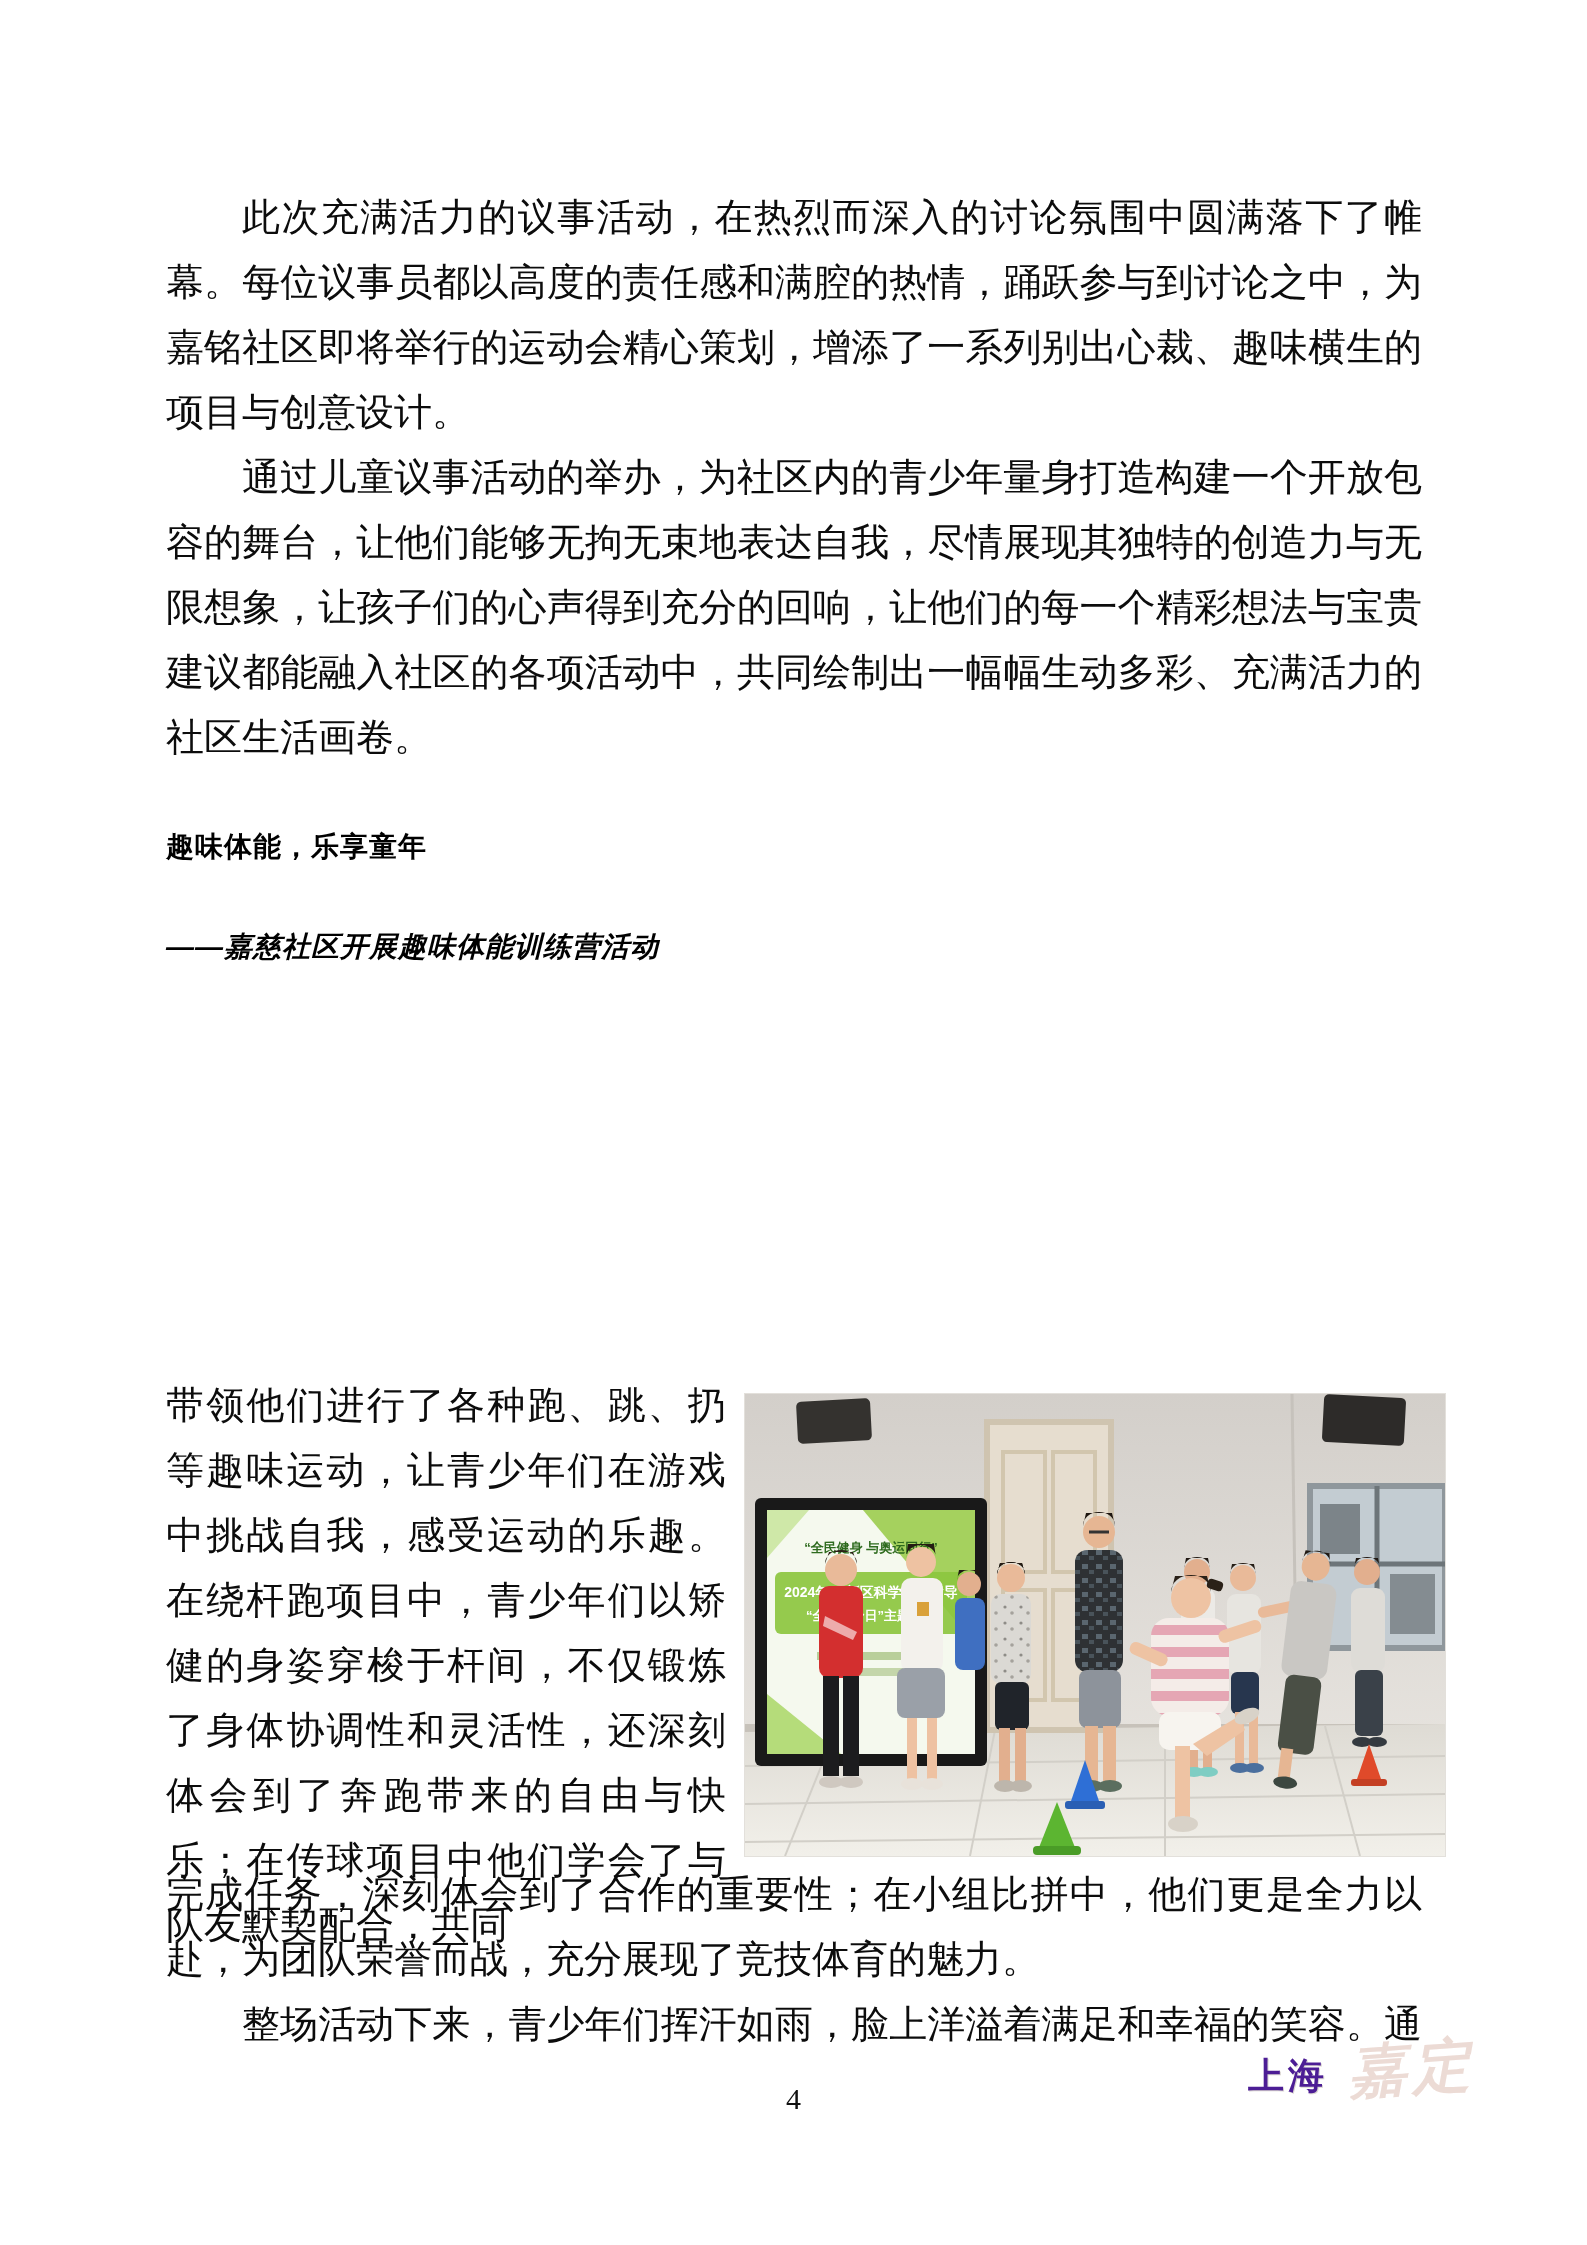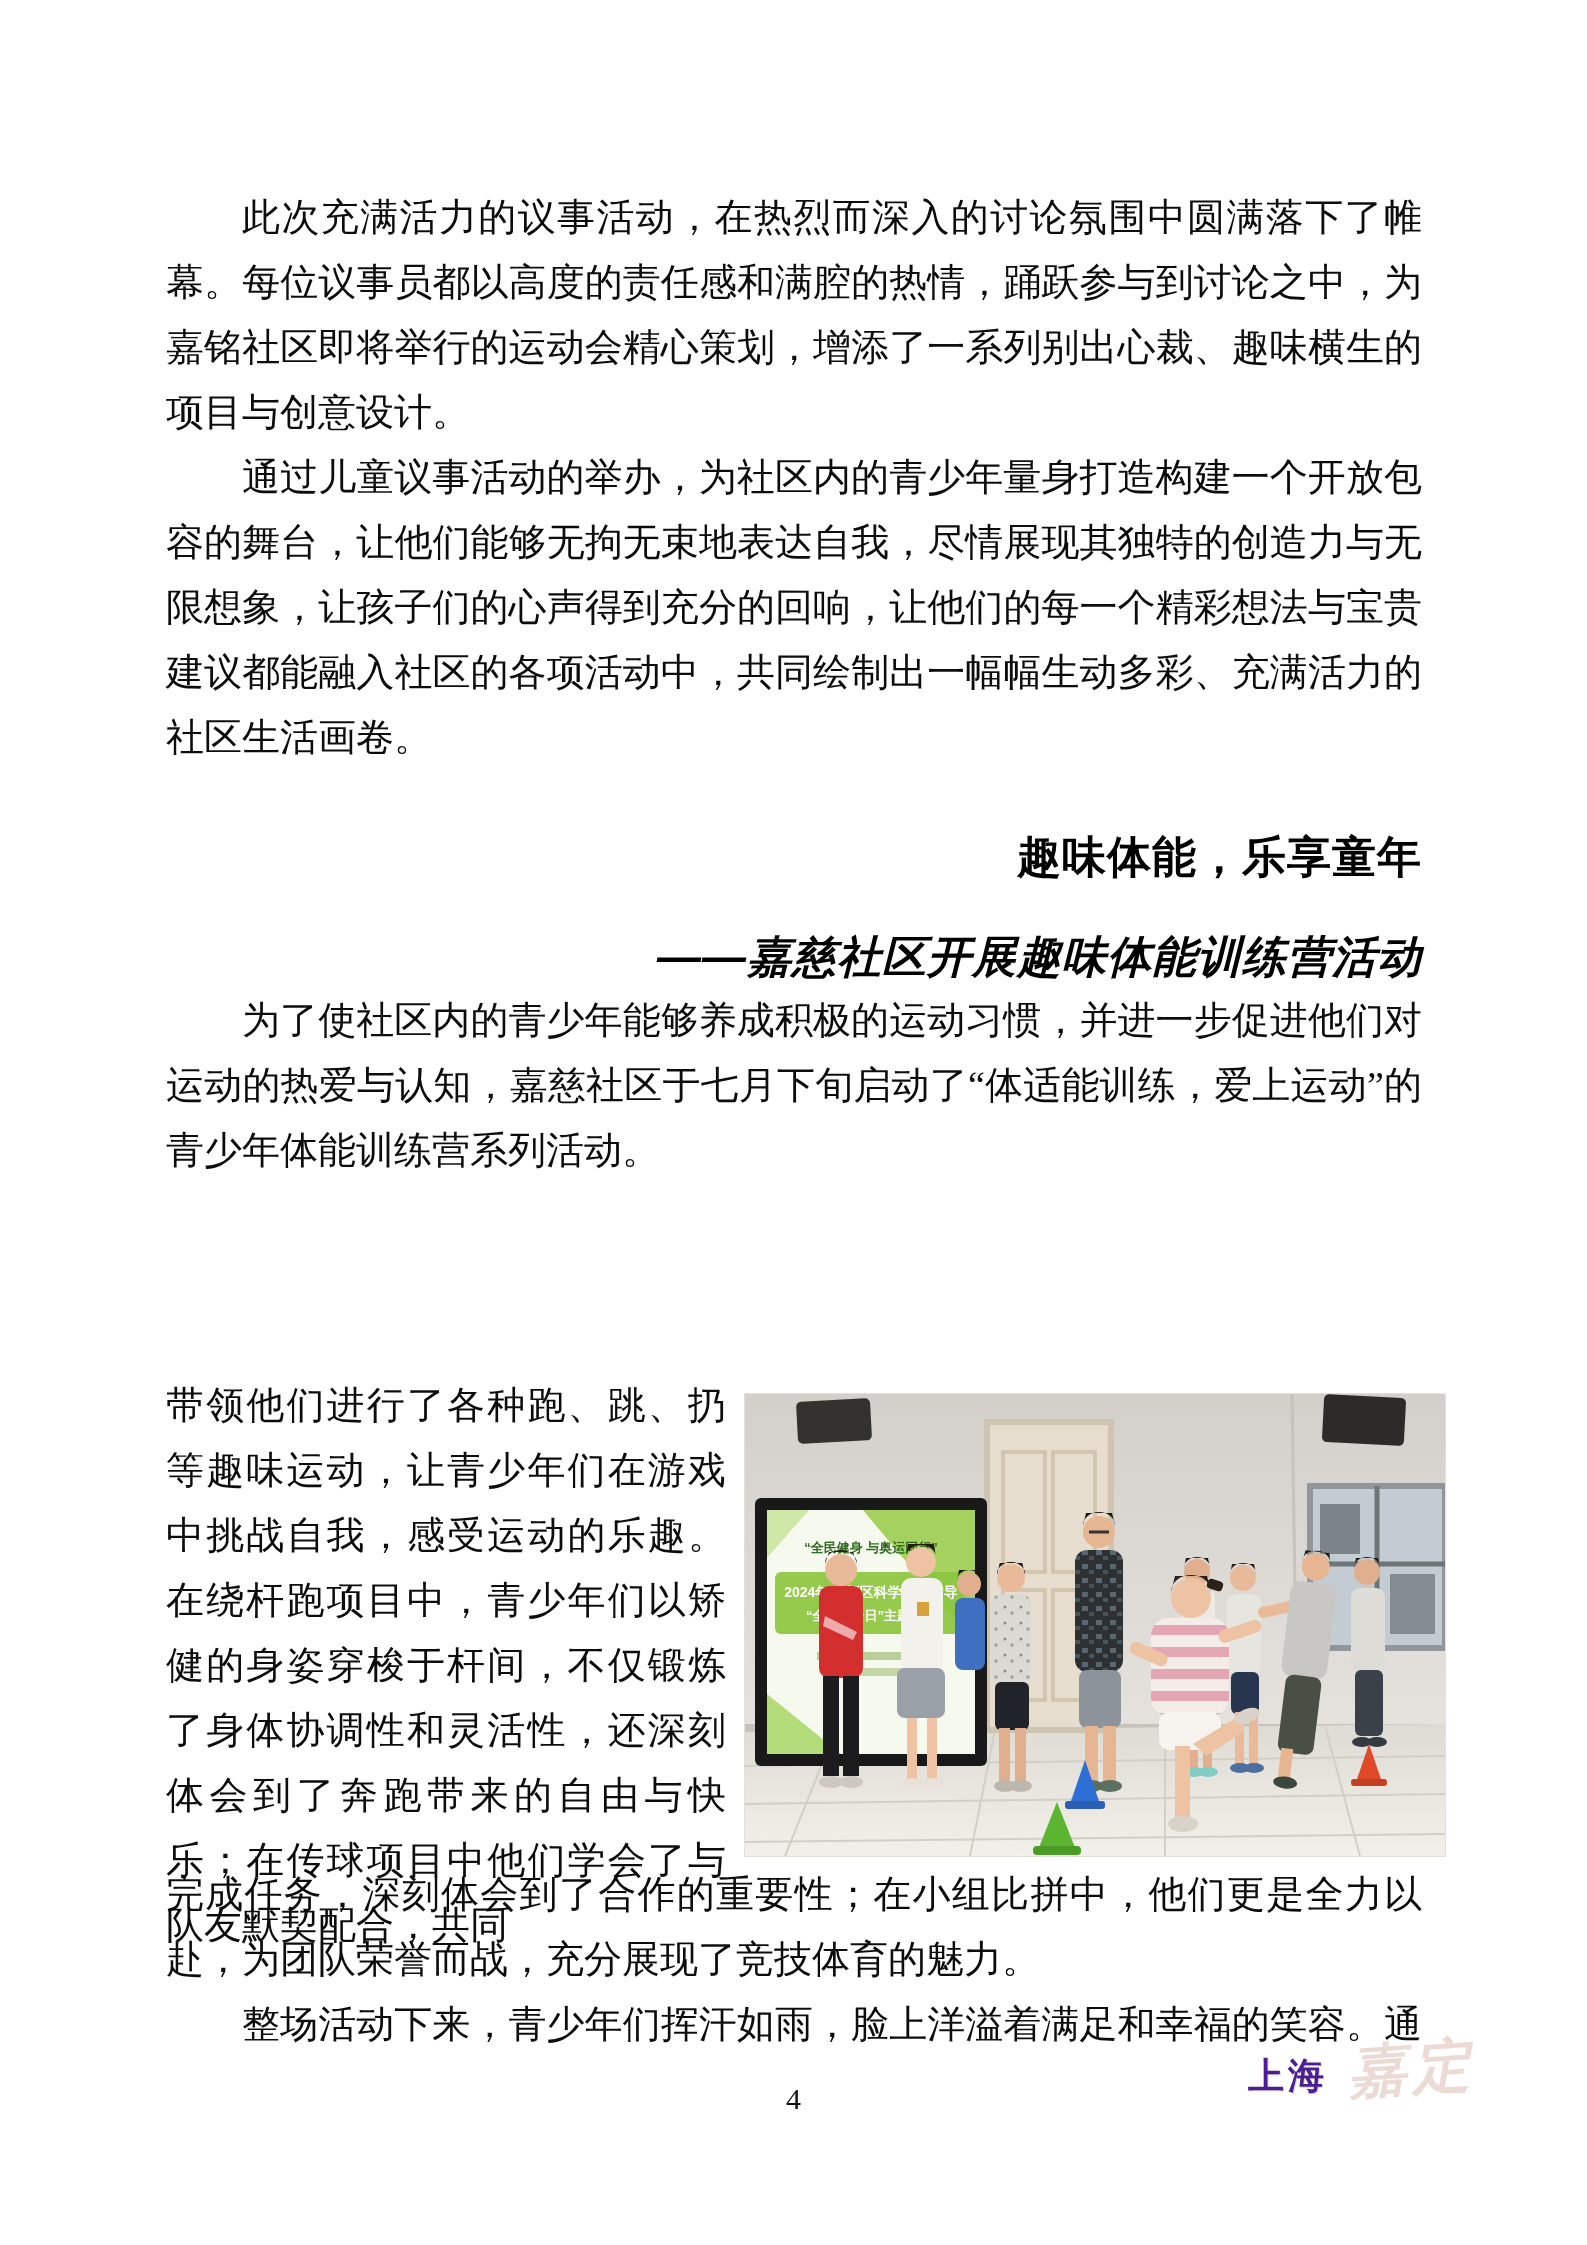--- a/index.html
+++ b/index.html
@@ -8,23 +8,23 @@
     font-family:"Liberation Serif","DejaVu Serif",serif;color:#000;
     overflow:hidden;
   }
   .content-block{position:absolute;left:166px;width:1256px;}
   p.body{
     margin:0;font-size:38px;line-height:65px;text-align:justify;
     word-break:break-all;color:#0c0c0c;
   }
   .indent{text-indent:2em;}
   .headline{
-    position:absolute;left:166px;width:1256px;text-align:right;
+    position:absolute;left:166px;width:1256px;text-align:left;
     font-family:"Liberation Sans","DejaVu Sans",sans-serif;
-    font-weight:900;font-size:44px;color:#000;margin:0;letter-spacing:1px;
+    font-weight:900;font-size:28px;color:#000;margin:0;letter-spacing:1px;
   }
   .narrow{width:560px;font-size:37px;}
   .clip-one-line{height:65px;overflow:hidden;}
   .photo-frame{
     position:absolute;left:744px;top:1393px;width:700px;height:462px;
     overflow:hidden;border:1px solid #e3e0db;background:#dcd8d3;
   }
   .page-number{
     position:absolute;left:0;top:2082px;width:1587px;text-align:center;
     font-size:30px;color:#111;
@@ -51,23 +51,20 @@
 <div class="page">
 
   <div class="content-block" style="top:185px;">
     <p class="body indent">此次充满活力的议事活动，在热烈而深入的讨论氛围中圆满落下了帷幕。每位议事员都以高度的责任感和满腔的热情，踊跃参与到讨论之中，为嘉铭社区即将举行的运动会精心策划，增添了一系列别出心裁、趣味横生的项目与创意设计。</p>
     <p class="body indent">通过儿童议事活动的举办，为社区内的青少年量身打造构建一个开放包容的舞台，让他们能够无拘无束地表达自我，尽情展现其独特的创造力与无限想象，让孩子们的心声得到充分的回响，让他们的每一个精彩想法与宝贵建议都能融入社区的各项活动中，共同绘制出一幅幅生动多彩、充满活力的社区生活画卷。</p>
   </div>
 
   <h1 class="headline" style="top:828px;">趣味体能，乐享童年</h1>
   <h2 class="headline" style="top:928px;font-style:italic;">——嘉慈社区开展趣味体能训练营活动</h2>
 
-  <div class="content-block" style="top:988px;">
-    <p class="body indent">为了使社区内的青少年能够养成积极的运动习惯，并进一步促进他们对运动的热爱与认知，嘉慈社区于七月下旬启动了“体适能训练，爱上运动”的青少年体能训练营系列活动。</p>
-  </div>
 
 
   <div class="content-block" style="top:1373px;">
     <p class="body narrow">带领他们进行了各种跑、跳、扔等趣味运动，让青少年们在游戏中挑战自我，感受运动的乐趣。在绕杆跑项目中，青少年们以矫健的身姿穿梭于杆间，不仅锻炼了身体协调性和灵活性，还深刻体会到了奔跑带来的自由与快乐；在传球项目中他们学会了与队友默契配合，共同</p>
   </div>
 
   <figure class="photo-frame" style="margin:0;">
     <svg width="700" height="462" viewBox="0 0 700 462" xmlns="http://www.w3.org/2000/svg">
       <defs>
         <linearGradient id="wallGrad" x1="0" y1="0" x2="0" y2="1">

